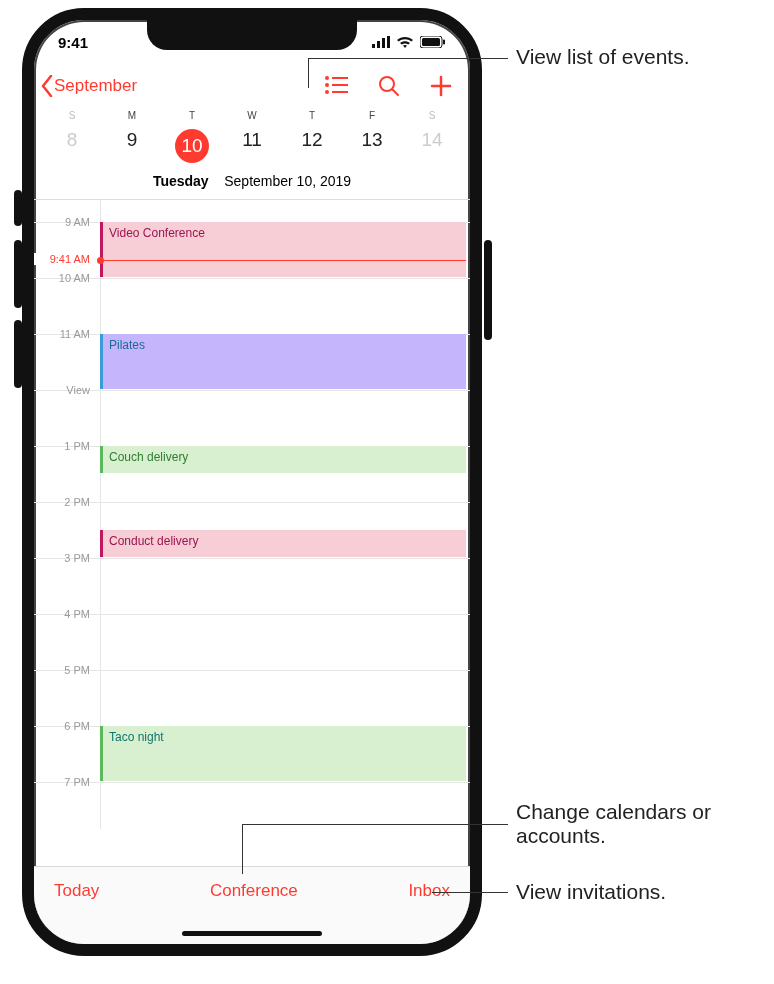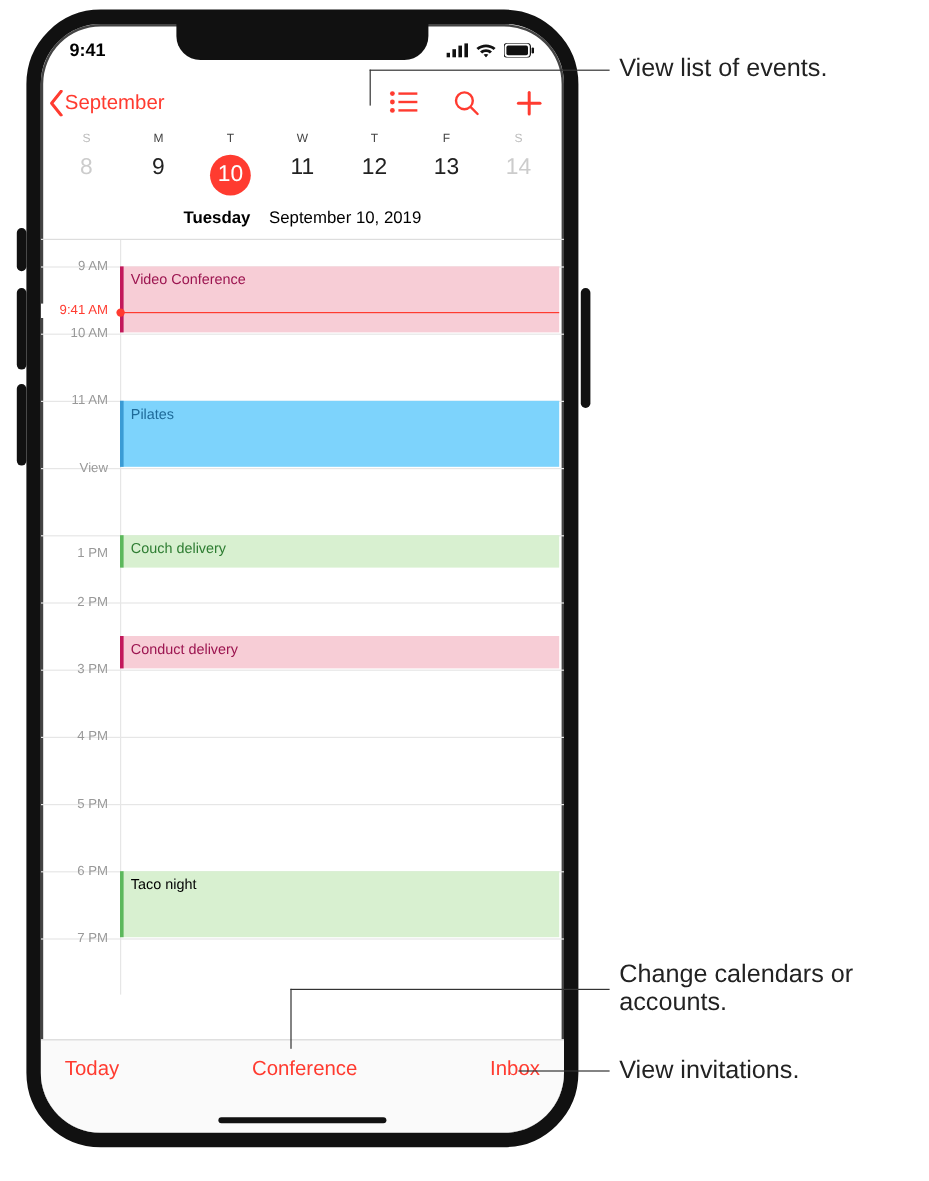--- a/index.html
+++ b/index.html
@@ -226,38 +226,38 @@
     <div class="gutter-line"></div>
   <div class="hour-row" style="top: 22px;"></div>
       <div class="hour-label" style="top: 22px;">9 AM</div>
       <div class="hour-row" style="top: 78px;"></div>
       <div class="hour-label" style="top: 78px;">10 AM</div>
       <div class="hour-row" style="top: 134px;"></div>
       <div class="hour-label" style="top: 134px;">11 AM</div>
       <div class="hour-row" style="top: 190px;"></div>
       <div class="hour-label" style="top: 190px;">View</div>
       <div class="hour-row" style="top: 246px;"></div>
-      <div class="hour-label" style="top: 261px;">1 PM</div>
+      <div class="hour-label" style="top: 246px;">1 PM</div>
       <div class="hour-row" style="top: 302px;"></div>
       <div class="hour-label" style="top: 302px;">2 PM</div>
       <div class="hour-row" style="top: 358px;"></div>
       <div class="hour-label" style="top: 358px;">3 PM</div>
       <div class="hour-row" style="top: 414px;"></div>
       <div class="hour-label" style="top: 414px;">4 PM</div>
       <div class="hour-row" style="top: 470px;"></div>
       <div class="hour-label" style="top: 470px;">5 PM</div>
       <div class="hour-row" style="top: 526px;"></div>
       <div class="hour-label" style="top: 526px;">6 PM</div>
       <div class="hour-row" style="top: 582px;"></div>
       <div class="hour-label" style="top: 582px;">7 PM</div>
       <div class="event" style="top: 22px; height: 55px; background: rgb(247, 205, 214); border-left-color: rgb(194, 24, 91); color: rgb(156, 21, 80);">Video Conference</div>
-      <div class="event" style="top: 134px; height: 55px; background: #7dd3fc; border-left-color: rgb(59, 155, 212); color: rgb(30, 106, 153);">Pilates</div>
+      <div class="event" style="top: 134px; height: 55px; background: #c4b5fd; border-left-color: rgb(59, 155, 212); color: rgb(30, 106, 153);">Pilates</div>
       <div class="event" style="top: 246px; height: 27px; background: rgb(216, 240, 208); border-left-color: rgb(92, 184, 92); color: rgb(46, 125, 50);">Couch delivery</div>
       <div class="event" style="top: 330px; height: 27px; background: rgb(247, 205, 214); border-left-color: rgb(194, 24, 91); color: rgb(156, 21, 80);">Conduct delivery</div>
-      <div class="event" style="top: 526px; height: 55px; background: rgb(216, 240, 208); border-left-color: rgb(92, 184, 92); color: #000000;">Taco night</div>
+      <div class="event" style="top: 526px; height: 55px; background: rgb(216, 240, 208); border-left-color: rgb(92, 184, 92); color: #0f766e;">Taco night</div>
       <div class="now-line" style="top: 60.248px;">
         <div class="lbl">9:41 AM</div>
         <div class="bar"></div>
         <div class="dot"></div>
       </div>
     </div>
 
   <div class="toolbar">
     <span class="tb">Today</span>
     <span class="tb">Conference</span>

